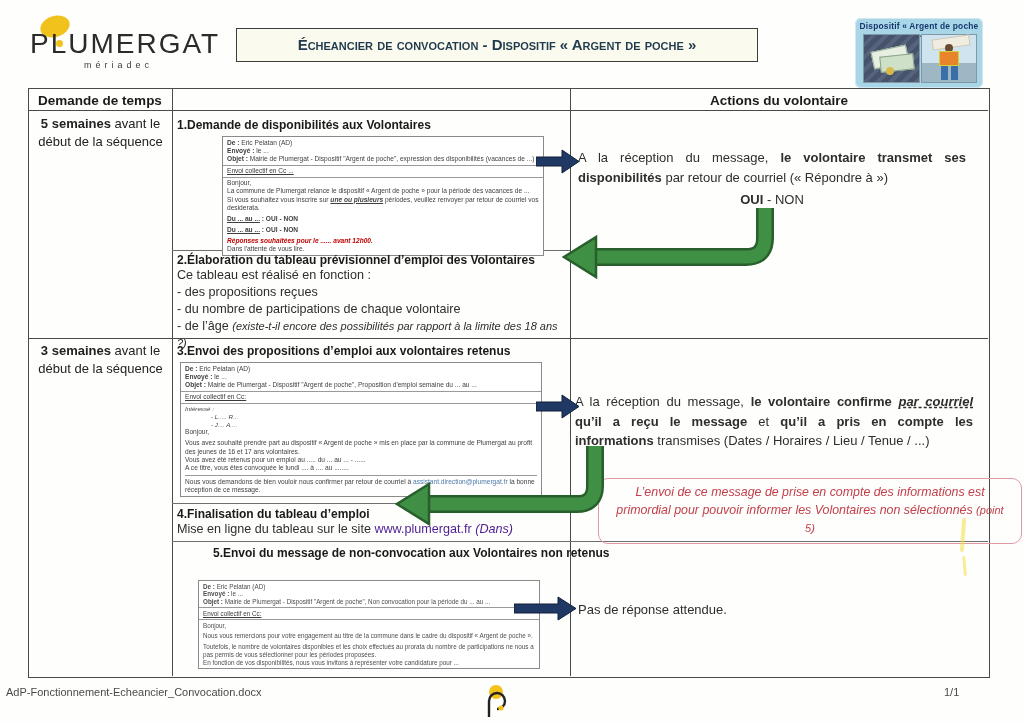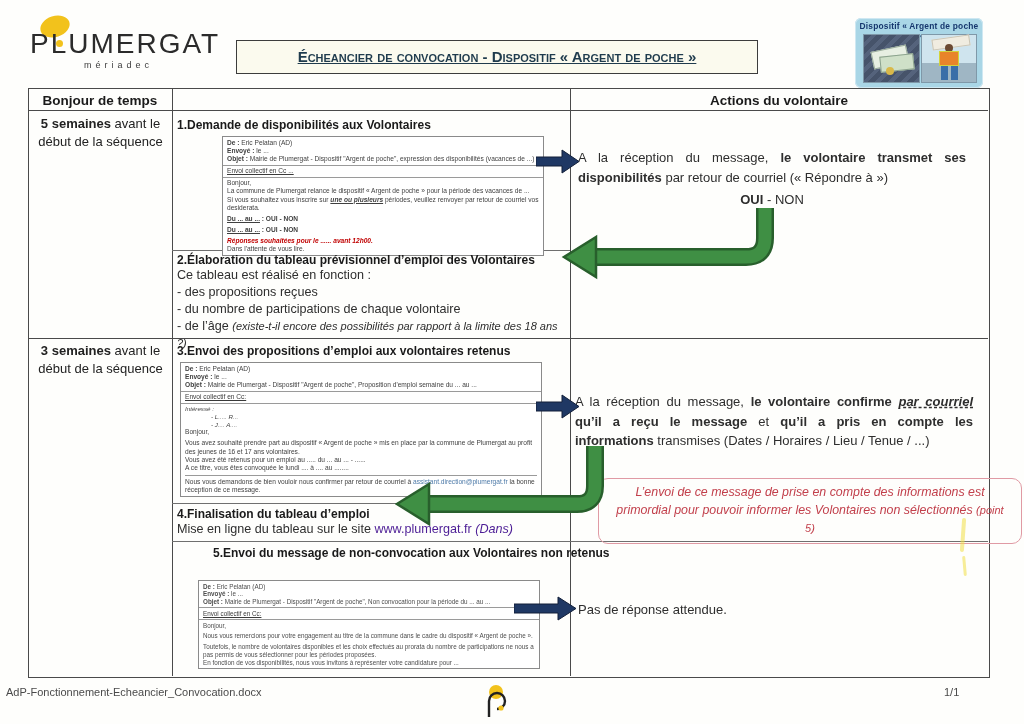--- a/index.html
+++ b/index.html
@@ -57,21 +57,21 @@
 
 <div class="page">
 
   <div class="abs" style="left:22px;top:14px;width:210px;height:60px;">
     <div class="abs logo-blob" style="left:18px;top:2px;"></div>
     <div class="abs logo-dot" style="left:34px;top:26px;"></div>
     <div class="abs logo-word" style="left:8px;top:14px;">PLUMERGAT</div>
     <div class="abs logo-sub" style="left:62px;top:46px;">mériadec</div>
   </div>
 
-  <div class="abs title-box" style="left:236px;top:40px;width:520px;height:32px;text-decoration:underline;">Écheancier de convocation - Dispositif « Argent de poche »</div>
+  <div class="abs title-box" style="left:236px;top:28px;width:520px;height:32px;">Écheancier de convocation - Dispositif « Argent de poche »</div>
 
   <div class="abs badge" style="left:855px;top:18px;width:128px;height:70px;">
     <div class="abs badge-title" style="left:2px;top:3px;width:124px;">Dispositif « Argent de poche »</div>
     <div class="abs photo" style="left:8px;top:16px;width:55px;height:47px;background:repeating-linear-gradient(135deg,#46536a 0 5px,#55637c 5px 9px);">
       <div class="abs" style="left:8px;top:13px;width:34px;height:16px;background:#e7efe2;border:1px solid #98ab9a;transform:rotate(-12deg);"></div>
       <div class="abs" style="left:16px;top:20px;width:32px;height:14px;background:#cfe0c8;border:1px solid #8ba28d;transform:rotate(-6deg);"></div>
       <div class="abs" style="left:22px;top:32px;width:8px;height:8px;background:#d9b94a;border-radius:50%;"></div>
     </div>
     <div class="abs photo" style="left:66px;top:16px;width:54px;height:47px;background:linear-gradient(#cfe4ee 0 60%,#9fb6c4 60% 100%);">
       <div class="abs" style="left:10px;top:2px;width:36px;height:9px;background:#f0ece0;border:1px solid #c9c4b4;transform:rotate(-8deg);"></div>
@@ -84,21 +84,21 @@
 
   <div class="abs tframe" style="left:28px;top:88px;width:960px;height:588px;"></div>
   <div class="abs vline" style="left:172px;top:88px;height:588px;"></div>
   <div class="abs vline" style="left:570px;top:88px;height:588px;"></div>
   <div class="abs hline" style="left:28px;top:110px;width:960px;"></div>
   <div class="abs hline" style="left:28px;top:338px;width:960px;"></div>
   <div class="abs hline light" style="left:172px;top:250px;width:398px;"></div>
   <div class="abs hline light" style="left:172px;top:503px;width:398px;"></div>
   <div class="abs hline light" style="left:172px;top:541px;width:816px;"></div>
 
-  <div class="abs thead" style="left:28px;top:93px;width:144px;">Bonjour de temps</div>
+  <div class="abs thead" style="left:28px;top:93px;width:144px;">Demande de temps</div>
   <div class="abs thead" style="left:172px;top:93px;width:398px;margin-top:40px;">Actions Mairie</div>
   <div class="abs thead" style="left:570px;top:93px;width:418px;">Actions du volontaire</div>
 
   <div class="abs timecell" style="left:33px;top:115px;width:135px;"><b>5 semaines</b><span> avant le début de la séquence</span></div>
   <div class="abs timecell" style="left:33px;top:342px;width:135px;"><b>3 semaines</b><span> avant le début de la séquence</span></div>
 
   <div class="abs step-title" style="left:177px;top:118px;width:390px;">1.Demande de disponibilités aux Volontaires</div>
 
   <div class="abs em" style="left:222px;top:136px;width:320px;">
     <div class="sec">

